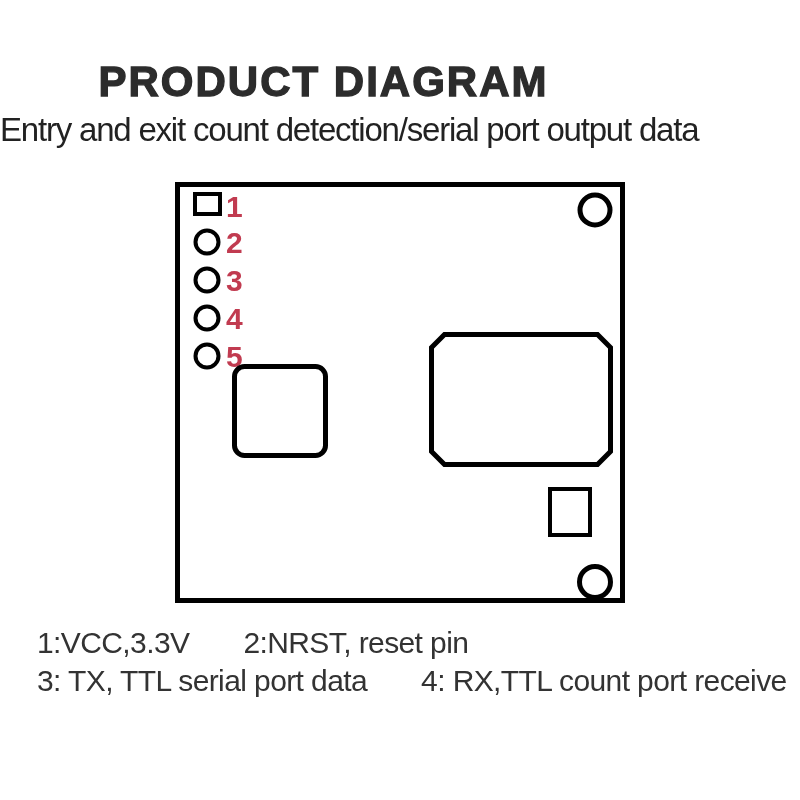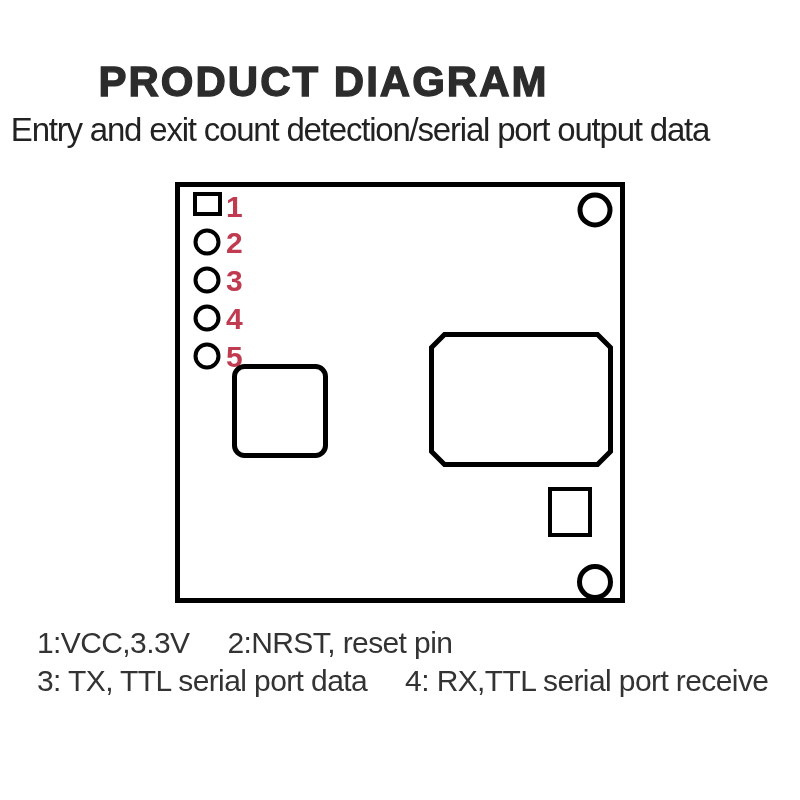--- a/index.html
+++ b/index.html
@@ -26,21 +26,21 @@
     letter-spacing: 2px;
     color: #2c2c2c;
     -webkit-text-stroke: 1.3px #2c2c2c;
     white-space: nowrap;
   }
   .page-subtitle {
     position: absolute;
     top: 111px;
     left: 0;
     width: 720px;
-    text-align: center;
+    text-align: left;
     font-size: 33px;
     font-weight: normal;
     letter-spacing: -1.2px;
     color: #222222;
     white-space: nowrap;
   }
   .board-svg {
     position: absolute;
     top: 0;
     left: 0;
@@ -64,21 +64,21 @@
     color: #222222;
     line-height: 40px;
   }
   .legend-row {
     font-size: 30px;
     letter-spacing: -0.6px;
     color: #333333;
     line-height: 38px;
   }
   .legend-sep {
-    margin-left: 38px;
+    margin-left: 54px;
   }
 </style>
 </head>
 <body>
 
 <div class="page-title">PRODUCT DIAGRAM</div>
 <div class="page-subtitle">Entry and exit count detection/serial port output data</div>
 
 <svg class="board-svg" width="800" height="800" viewBox="0 0 800 800" xmlns="http://www.w3.org/2000/svg">
 
@@ -105,15 +105,15 @@
   <path d="M444.5,334.5 H597.5 L610.5,347.5 V451.5 L597.5,464.5 H444.5 L431.5,451.5 V347.5 Z" fill="#ffffff" stroke="#000000" stroke-width="5" stroke-linejoin="miter"></path>
 
   <rect x="550" y="489" width="40" height="46" fill="#ffffff" stroke="#000000" stroke-width="4"></rect>
 </svg>
 
 <div class="legend">
   <div class="legend-row">
     <span>1:VCC,3.3V</span><span class="legend-sep">2:NRST, reset pin</span>
   </div>
   <div class="legend-row">
-    <span>3: TX, TTL serial port data</span><span class="legend-sep">4: RX,TTL serial port receive</span>
+    <span>3: TX, TTL serial port data</span><span class="legend-sep">4: RX,TTL count port receive</span>
   </div>
 </div>
 
 </body></html>

